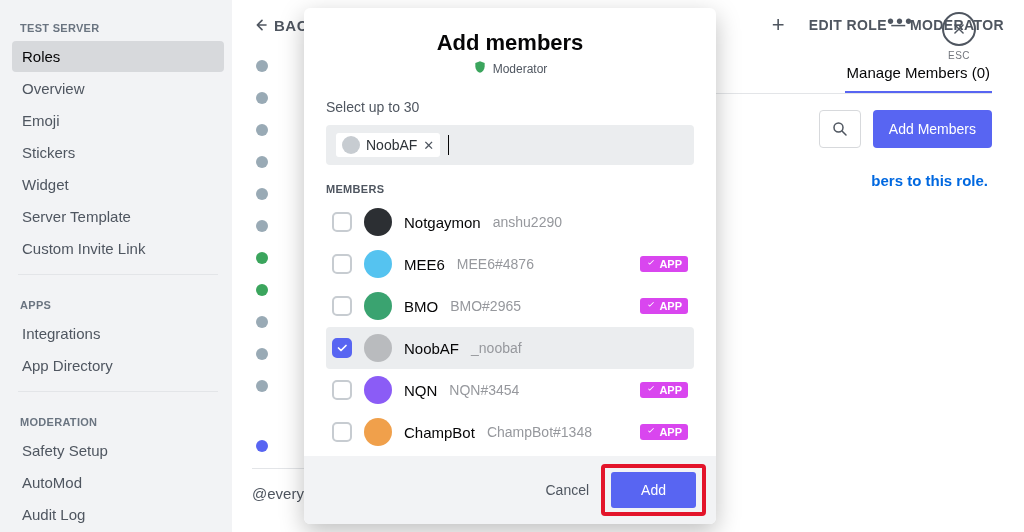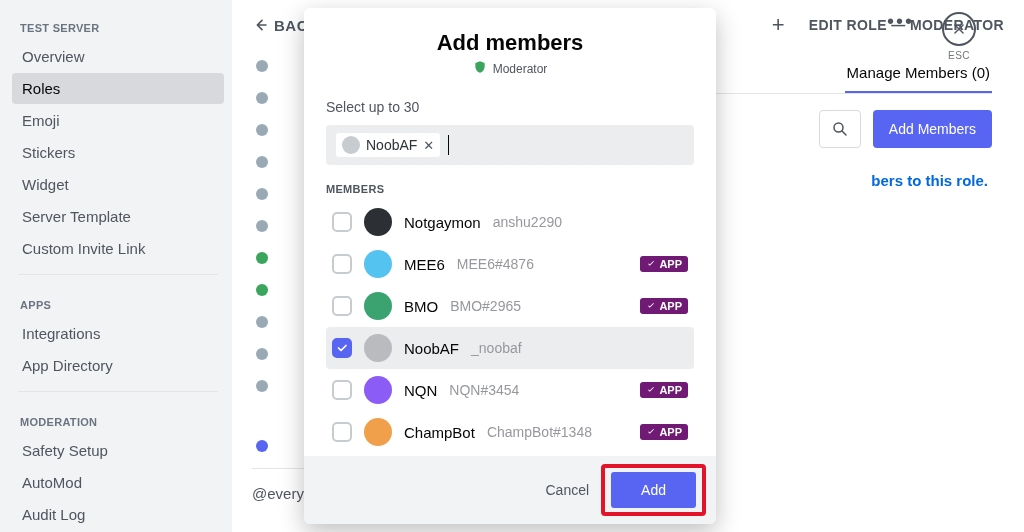--- a/index.html
+++ b/index.html
@@ -58,40 +58,40 @@
   .memhead{ font-size:11px; font-weight:700; letter-spacing:.3px; color:#4f5660; margin:18px 0 6px; }
   .memlist{ flex:1; overflow-y:auto; margin-right:-12px; padding-right:12px; }
   .mrow{ display:flex; align-items:center; gap:12px; padding:7px 6px; border-radius:4px; }
   .mrow.sel{ background:#ebedef; }
   .cb{ width:20px;height:20px;border:2px solid #c7ccd1;border-radius:5px; display:flex;align-items:center;justify-content:center; cursor:pointer; flex:0 0 20px;}
   .cb.checked{ background:#5865f2; border-color:#5865f2; }
   .cb.checked svg{ width:12px;height:12px;color:#fff; }
   .av2{ width:28px;height:28px;border-radius:50%; background:#7289da; flex:0 0 28px; }
   .uname{ font-size:15px; color:#060607; }
   .disc{ font-size:14px; color:#96989d; }
-  .appbadge{ margin-left:auto; background:#701a75;color:#fff;font-size:11px;font-weight:700;border-radius:3px;padding:2px 6px;display:flex;align-items:center;gap:3px;}
+  .appbadge{ margin-left:auto; background:#d946ef;color:#fff;font-size:11px;font-weight:700;border-radius:3px;padding:2px 6px;display:flex;align-items:flex-start;gap:3px;}
   .appbadge svg{width:10px;height:10px;}
   .mfoot{ background:#f2f3f5; padding:14px 18px; display:flex; justify-content:flex-end; align-items:center; gap:6px; }
   .cancel{ background:transparent;border:none;color:#4f5660;font-size:14px;padding:10px 14px;cursor:pointer; }
   .addbtn{ background:#5865f2;color:#fff;border:none;border-radius:3px;padding:10px 30px;font-size:14px;font-weight:500;cursor:pointer; } 
   .addwrap{ position:relative; padding:2px; }
   .addwrap .hl2{ position:absolute; inset:-6px -8px; border:4px solid #e3142a; border-radius:4px; pointer-events:none;}
   
   .memlist::-webkit-scrollbar{width:8px}
   .memlist::-webkit-scrollbar-thumb{background:#c7ccd1;border-radius:4px}
 </style>
 </head>
 <body>
 
 <div class="app">
 
   <div class="sidebar">
     <div class="cat">TEST SERVER</div>
+    <div class="item selected">Roles</div>
     <div class="item">Overview</div>
-    <div class="item selected">Roles</div>
     <div class="item">Emoji</div>
     <div class="item">Stickers</div>
     <div class="item">Widget</div>
     <div class="item">Server Template</div>
     <div class="item">Custom Invite Link</div>
     <div class="sep"></div>
     <div class="cat">APPS</div>
     <div class="item">Integrations</div>
     <div class="item">App Directory</div>
     <div class="sep"></div>

